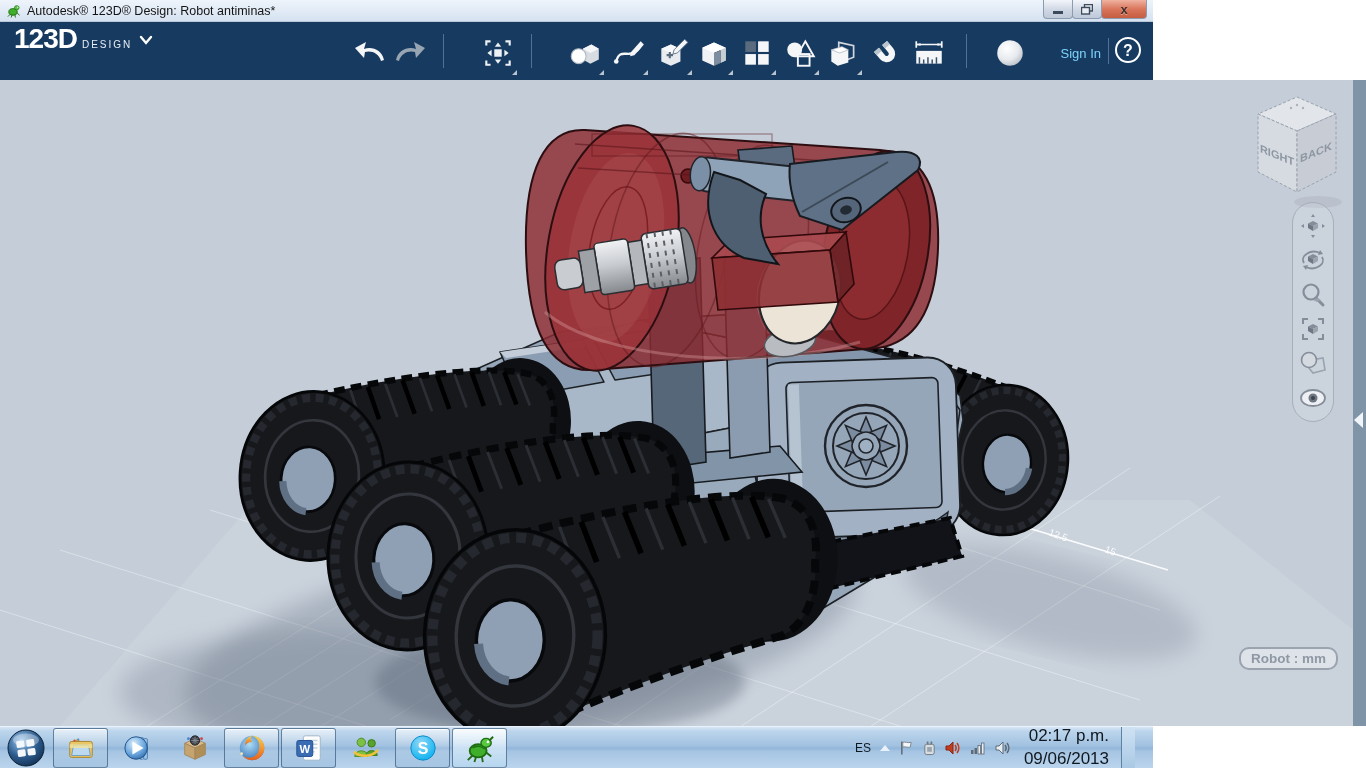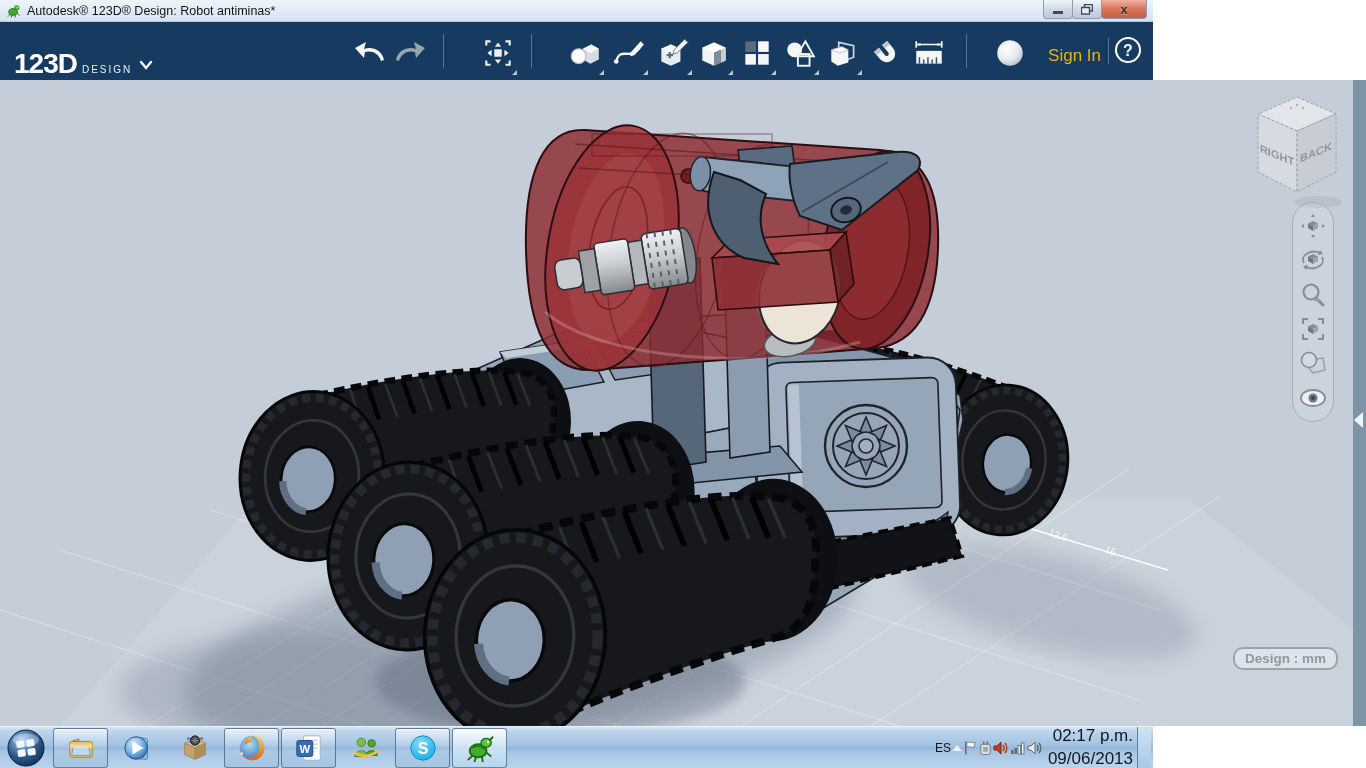--- a/index.html
+++ b/index.html
@@ -20,29 +20,29 @@
   .wbtn{height:19px;border:1px solid #8b9cb0;border-top:none;border-radius:0 0 4px 4px;
     display:flex;align-items:center;justify-content:center;margin-left:-1px;
     background:linear-gradient(#f2f5fa,#cfd7e4 55%,#bfc9d9)}
   .wbtn.min,.wbtn.rest{width:30px}
   .wbtn.close{width:46px;background:linear-gradient(#f0b2a0,#d9765c 50%,#c55d41)}
   .glyph-min{width:10px;height:3px;background:#3c4a5c;margin-top:6px}
   .glyph-x{font-size:13px;font-weight:bold;color:#432f2a;text-shadow:0 1px 0 rgba(255,255,255,.4)}
 
   
   .ribbon{position:absolute;top:22px;left:0;width:100%;height:58px;background:var(--ribbon-bg)}
-  .logo{position:absolute;left:14px;top:26px;display:flex;align-items:baseline;color:#fff;cursor:pointer}
+  .logo{position:absolute;left:14px;top:1px;display:flex;align-items:baseline;color:#fff;cursor:pointer}
   .logo .l1{font-size:28px;font-weight:bold;letter-spacing:-1px}
   .logo .l2{font-size:10px;letter-spacing:2px;margin-left:5px;color:#e9eff6}
   .logo svg{margin-left:7px;position:relative;top:-2px}
   .vsep{position:absolute;top:12px;width:1px;height:34px;background:rgba(130,160,195,.55)}
   .tool{position:absolute;width:44px;height:46px;top:8px;display:flex;align-items:center;justify-content:center;cursor:pointer}
   .caret{position:absolute;right:3px;bottom:1px;width:0;height:0;
     border-left:5px solid transparent;border-bottom:5px solid #b9c4cf}
-  .signin{position:absolute;right:52px;top:24px;font-size:17px;color:#eab308;cursor:pointer}
+  .signin{position:absolute;right:52px;top:24px;font-size:13px;color:#7dd3fc;cursor:pointer}
   .helpbtn{position:absolute;right:12px;top:15px;width:26px;height:26px;border:2px solid #fff;
     border-radius:50%;color:#fff;font-size:16px;font-weight:bold;text-align:center;line-height:23px;cursor:pointer}
 
   
   .canvas{position:absolute;top:80px;left:0;width:1366px;height:646px;background:var(--canvas-bg)}
   .scene{position:absolute;top:0;left:0}
   .viewcube{position:absolute;right:16px;top:12px}
   .navbar{position:absolute;right:32px;top:122px;width:42px;height:220px;
     border:1px solid #a6afba;border-radius:21px;background:rgba(235,238,243,.18);
     display:flex;flex-direction:column;align-items:center;justify-content:space-around;padding:6px 0}
@@ -57,21 +57,21 @@
   .taskbar{position:absolute;bottom:0;left:0;width:100%;height:42px;
     background:linear-gradient(#d7e6f5 0%,#bcd5ec 10%,#a2c2e1 45%,#93b7da 52%,#a6c5e3 60%,#bad4ec 100%);
     border-top:1px solid #e9f3fc;display:flex;align-items:center}
   .startorb{width:52px;height:42px;display:flex;align-items:center;justify-content:center;cursor:pointer}
   .appbtn{width:55px;height:40px;margin:1px 1px 0 1px;border-radius:3px;
     display:flex;align-items:center;justify-content:center;cursor:pointer}
   .appbtn.open{border:1px solid rgba(60,95,130,.75);
     background:linear-gradient(rgba(255,255,255,.6),rgba(255,255,255,.15) 45%,rgba(120,165,205,.3));
     box-shadow:inset 0 1px 0 rgba(255,255,255,.85)}
   .appbtn.active{background:linear-gradient(rgba(255,255,255,.9),rgba(225,240,252,.75) 45%,rgba(180,215,240,.7))}
-  .tray{margin-left:auto;display:flex;align-items:center;gap:0;height:100%;padding-right:2px}
+  .tray{margin-left:auto;display:flex;align-items:center;gap:8px;height:100%;padding-right:18px}
   .tray .lang{font-size:12px;color:#10181f;cursor:pointer}
   .trayicon{display:flex;align-items:center;cursor:pointer}
   .clock{display:flex;flex-direction:column;align-items:flex-end;justify-content:flex-end;
     font-size:17px;color:#10181f;line-height:1.3;margin:0 4px;cursor:pointer}
   .showdesk{width:14px;height:42px;border-left:1px solid #5d82a4;
     background:linear-gradient(#cfe2f3,#a9c8e4);cursor:pointer}
 </style>
 </head>
 <body>
 
@@ -463,21 +463,21 @@
           <ellipse cx="14" cy="10" rx="12" ry="8" fill="#eef0f3" stroke="#848d99" stroke-width="1.8"></ellipse>
           <circle cx="14" cy="10" r="4.5" fill="#6e7784"></circle>
           <circle cx="14" cy="10" r="2" fill="#3c434c"></circle>
         </svg>
       </div>
     </div>
 
     <div class="edgestrip"></div>
     <div class="edgearrow"></div>
 
-    <div class="unitsbtn">Design : mm</div>
+    <div class="unitsbtn">Robot : mm</div>
   </div>
 
   <div class="taskbar">
     <div class="startorb">
       <svg width="40" height="40" viewBox="0 0 40 40">
         <defs>
           <radialGradient id="orbg" cx="38%" cy="30%" r="80%">
             <stop offset="0" stop-color="#9cc7ee"></stop>
               <stop offset="0.55" stop-color="#2c5b8e"></stop>
               <stop offset="1" stop-color="#102c4c"></stop>

